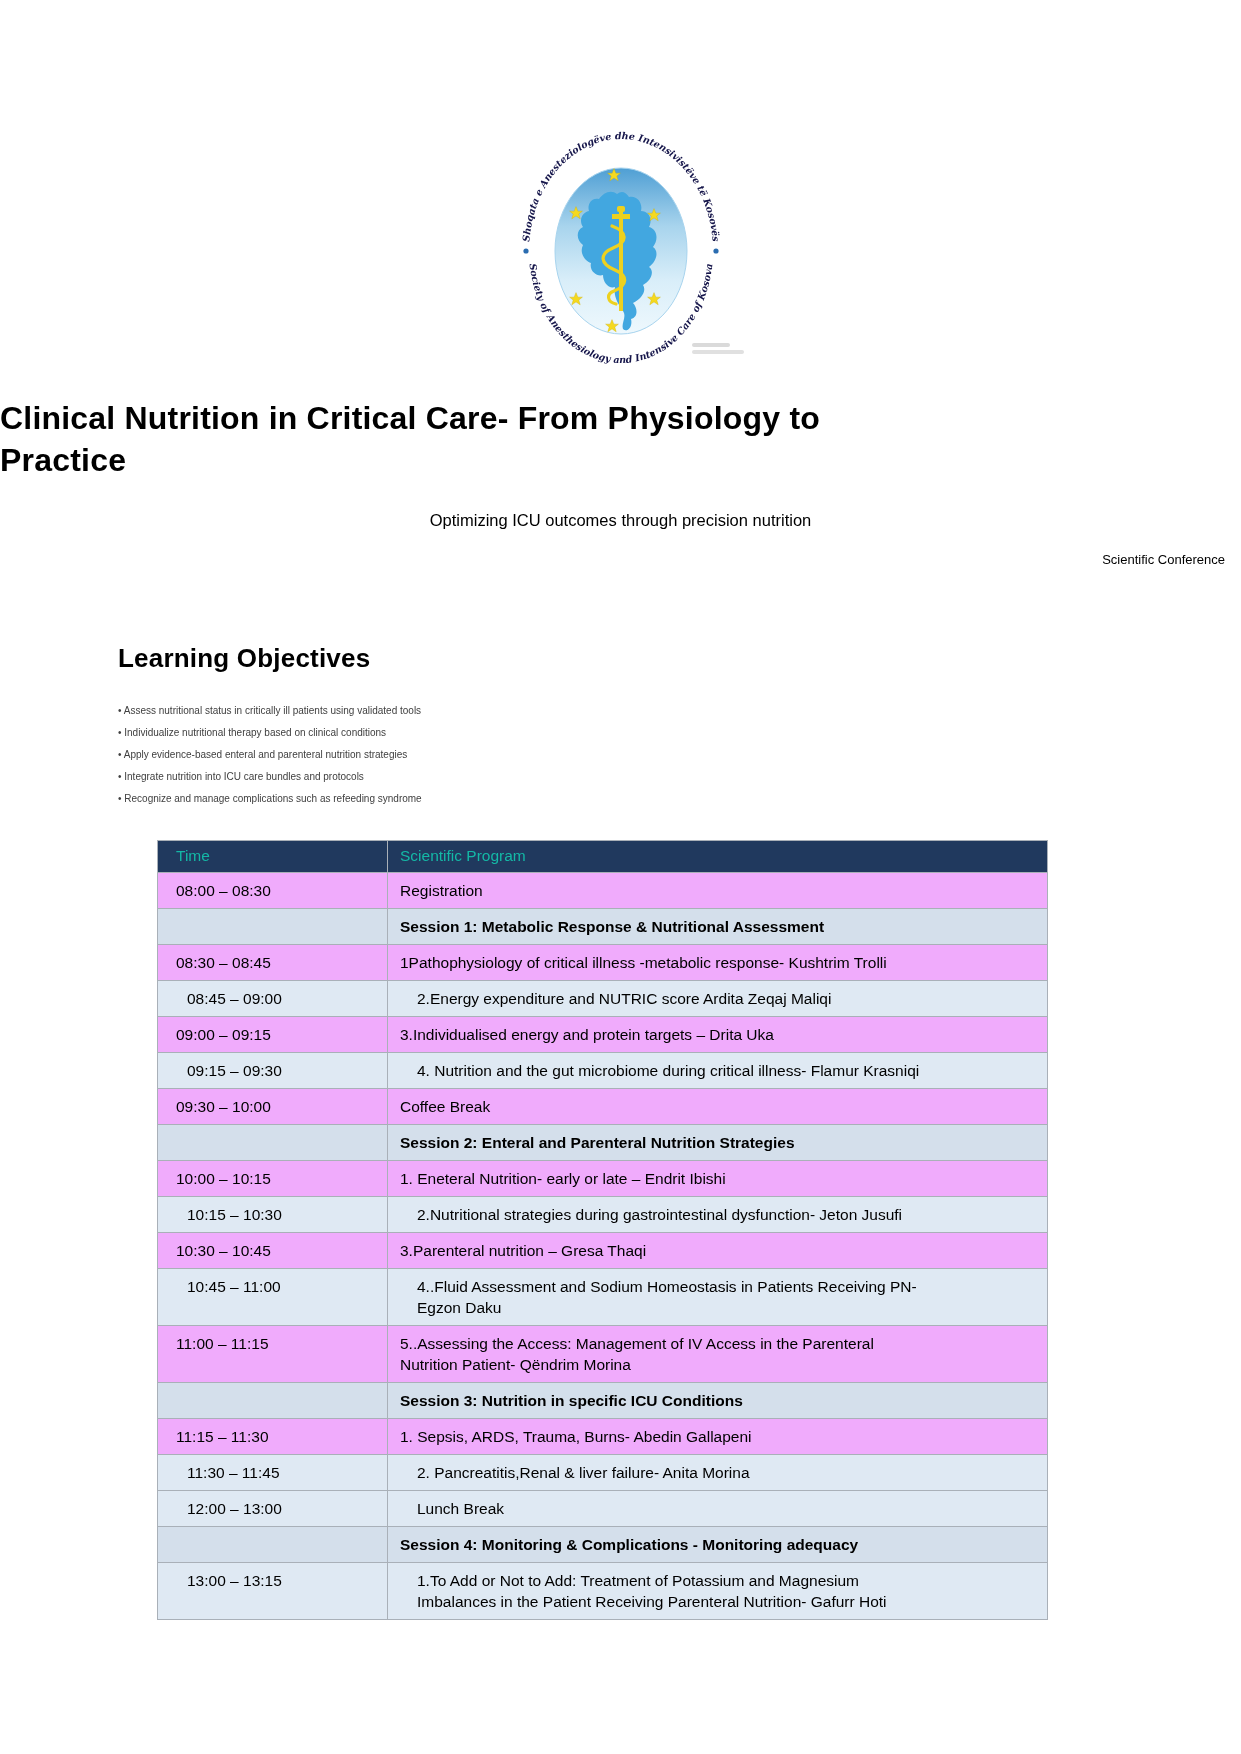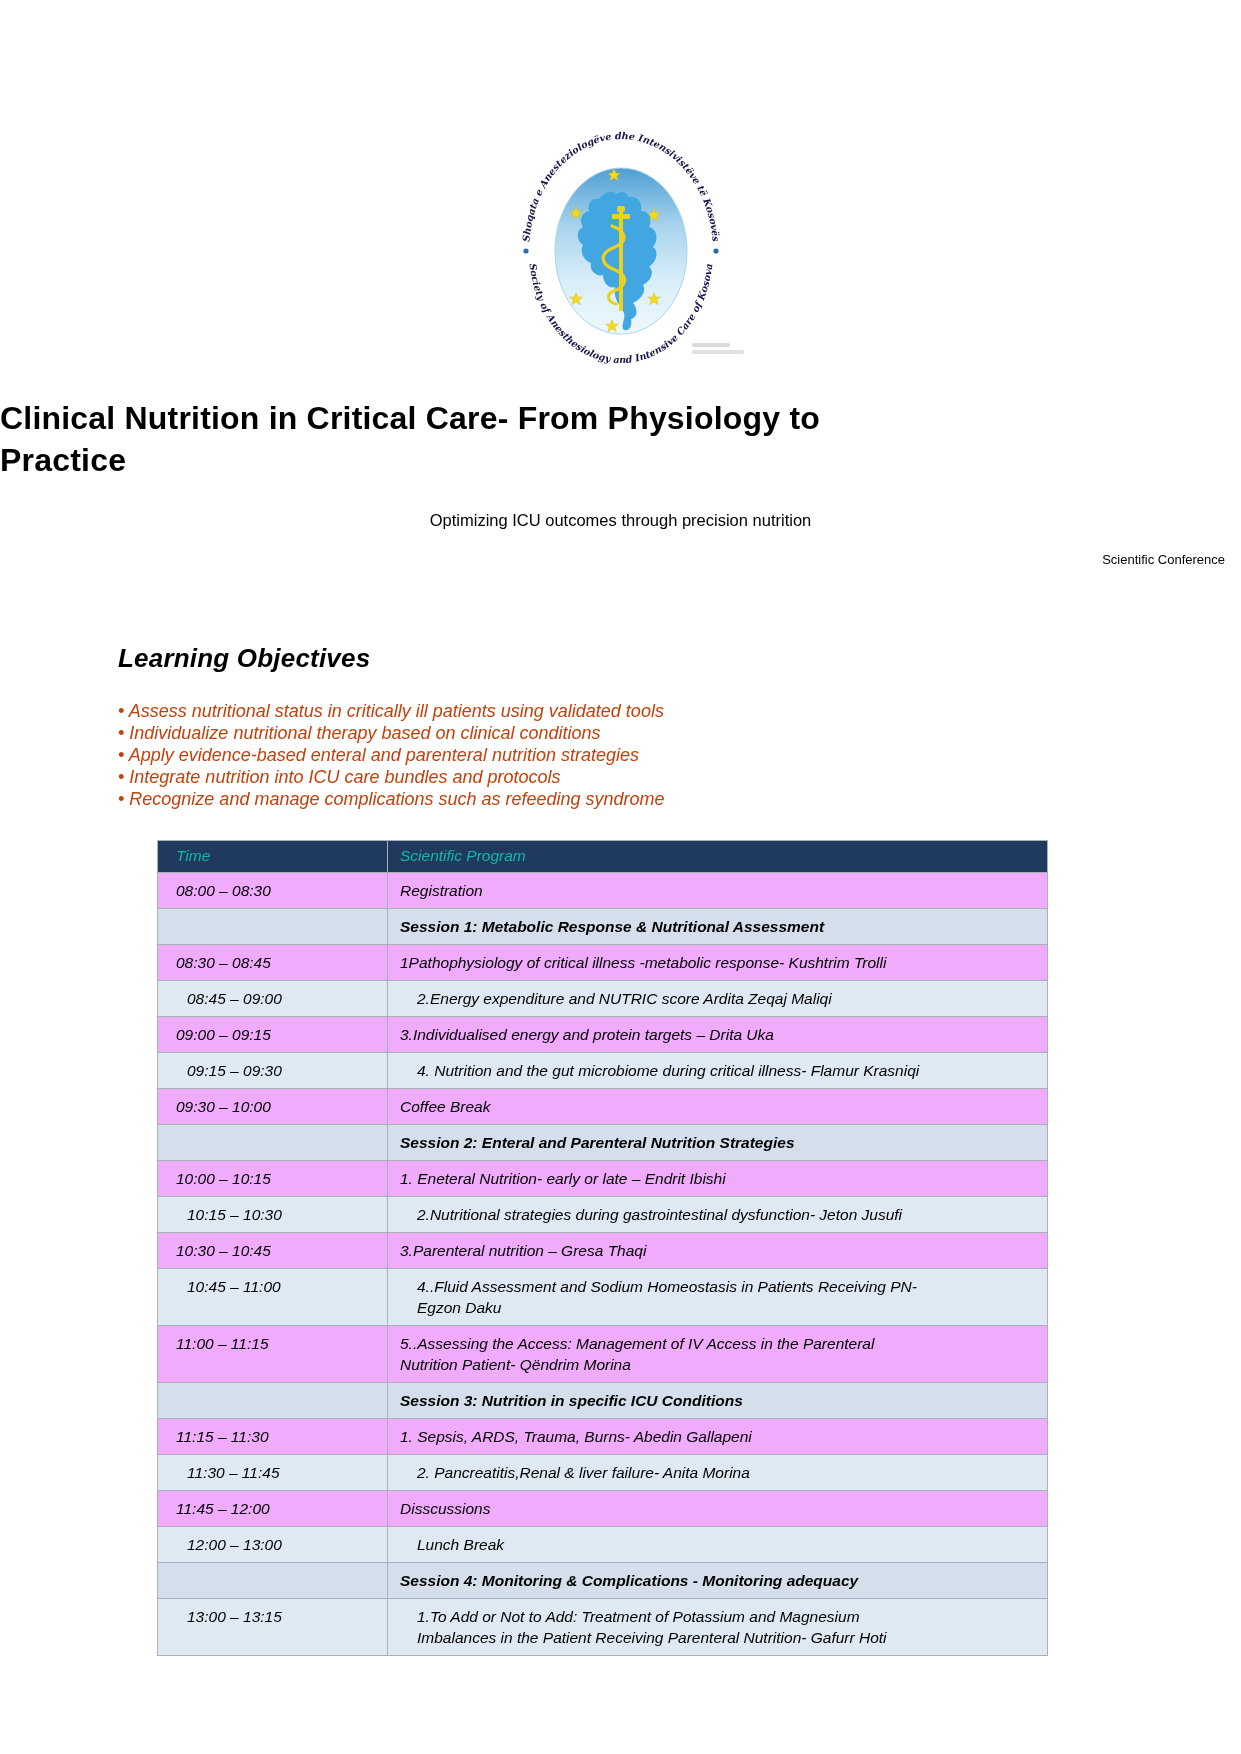--- a/index.html
+++ b/index.html
@@ -22,34 +22,34 @@
     font-size:32px;
     font-weight:bold;
     text-align:left;
     line-height:1.3;
     white-space:pre-line;
     letter-spacing:.2px;
   }
   .subtitle { margin:28px 8px 0; text-align:center; font-size:16.5px; line-height:23px; }
   .subtitle2 { margin:16px; text-align:right; font-size:13px; line-height:23px; }
 
-  .content { padding:0 95px 0 118px;font-style:italic; }
+  .content { padding:0 95px 0 118px; }
 
   h2.section-heading {
     margin:72px 0 0;
     font-size:26px;
     font-weight:bold;
     letter-spacing:.2px;
   }
 
   ul.objectives { margin:26px 0 0; padding:0; list-style:none; }
   ul.objectives li {
-    font-size:18px;
+    font-size:10px;
     line-height:22px;
-    color:#c2410c;
+    color:#404040;
   }
   ul.objectives li::before { content:"• "; }
 
   
   table.schedule {
     margin:30px 0 0 39px;
     width:891px;
     border-collapse:collapse;
     font-size:15.5px;
     table-layout:fixed;
@@ -218,24 +218,20 @@
             <td class="cell-program">Session 3: Nutrition in specific ICU Conditions</td>
           </tr>
           <tr class="row-white">
             <td class="cell-time">11:15 – 11:30</td>
             <td class="cell-program">1. Sepsis, ARDS, Trauma, Burns- Abedin Gallapeni</td>
           </tr>
           <tr class="row-blue">
             <td class="cell-time">11:30 – 11:45</td>
             <td class="cell-program">2. Pancreatitis,Renal &amp; liver failure- Anita Morina</td>
           </tr>
-          <tr class="row-white">
-            <td class="cell-time">11:45 – 12:00</td>
-            <td class="cell-program">Disscussions</td>
-          </tr>
           <tr class="row-blue">
             <td class="cell-time">12:00 – 13:00</td>
             <td class="cell-program">Lunch Break</td>
           </tr>
           <tr class="row-session">
             <td class="cell-time"></td>
             <td class="cell-program">Session 4: Monitoring &amp; Complications - Monitoring adequacy</td>
           </tr>
           <tr class="row-blue">
             <td class="cell-time">13:00 – 13:15</td>

